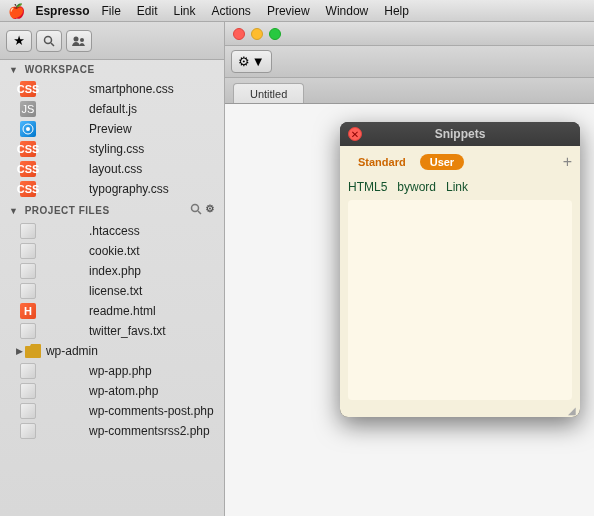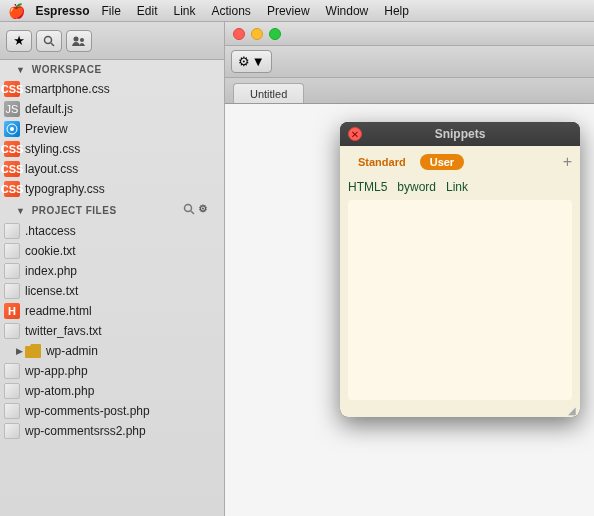--- a/index.html
+++ b/index.html
@@ -71,21 +71,21 @@
       border: 1px solid #999;
       border-radius: 4px;
       display: flex;
       align-items: center;
       justify-content: center;
       cursor: pointer;
       font-size: 13px;
     }
 
     .section-header {
-      padding: 4px 16px;
+      padding: 4px 9px;
       font-size: 10px;
       font-weight: bold;
       color: #555;
       text-transform: uppercase;
       letter-spacing: 0.5px;
       display: flex;
       align-items: center;
       justify-content: space-between;
     }
 
@@ -95,24 +95,25 @@
     }
 
     .section-actions {
       display: flex;
       gap: 4px;
     }
 
     .file-item {
       display: flex;
       align-items: center;
-      padding: 2px 8px 2px 4px;
+      padding: 2px 8px 2px 20px;
       cursor: pointer;
       color: #222;
       font-size: 12px;
+      gap: 48px;
     }
 
     .file-item .file-icon {
       width: 16px;
       height: 16px;
       margin-right: 5px;
       display: flex;
       align-items: center;
       justify-content: center;
       font-size: 11px;

